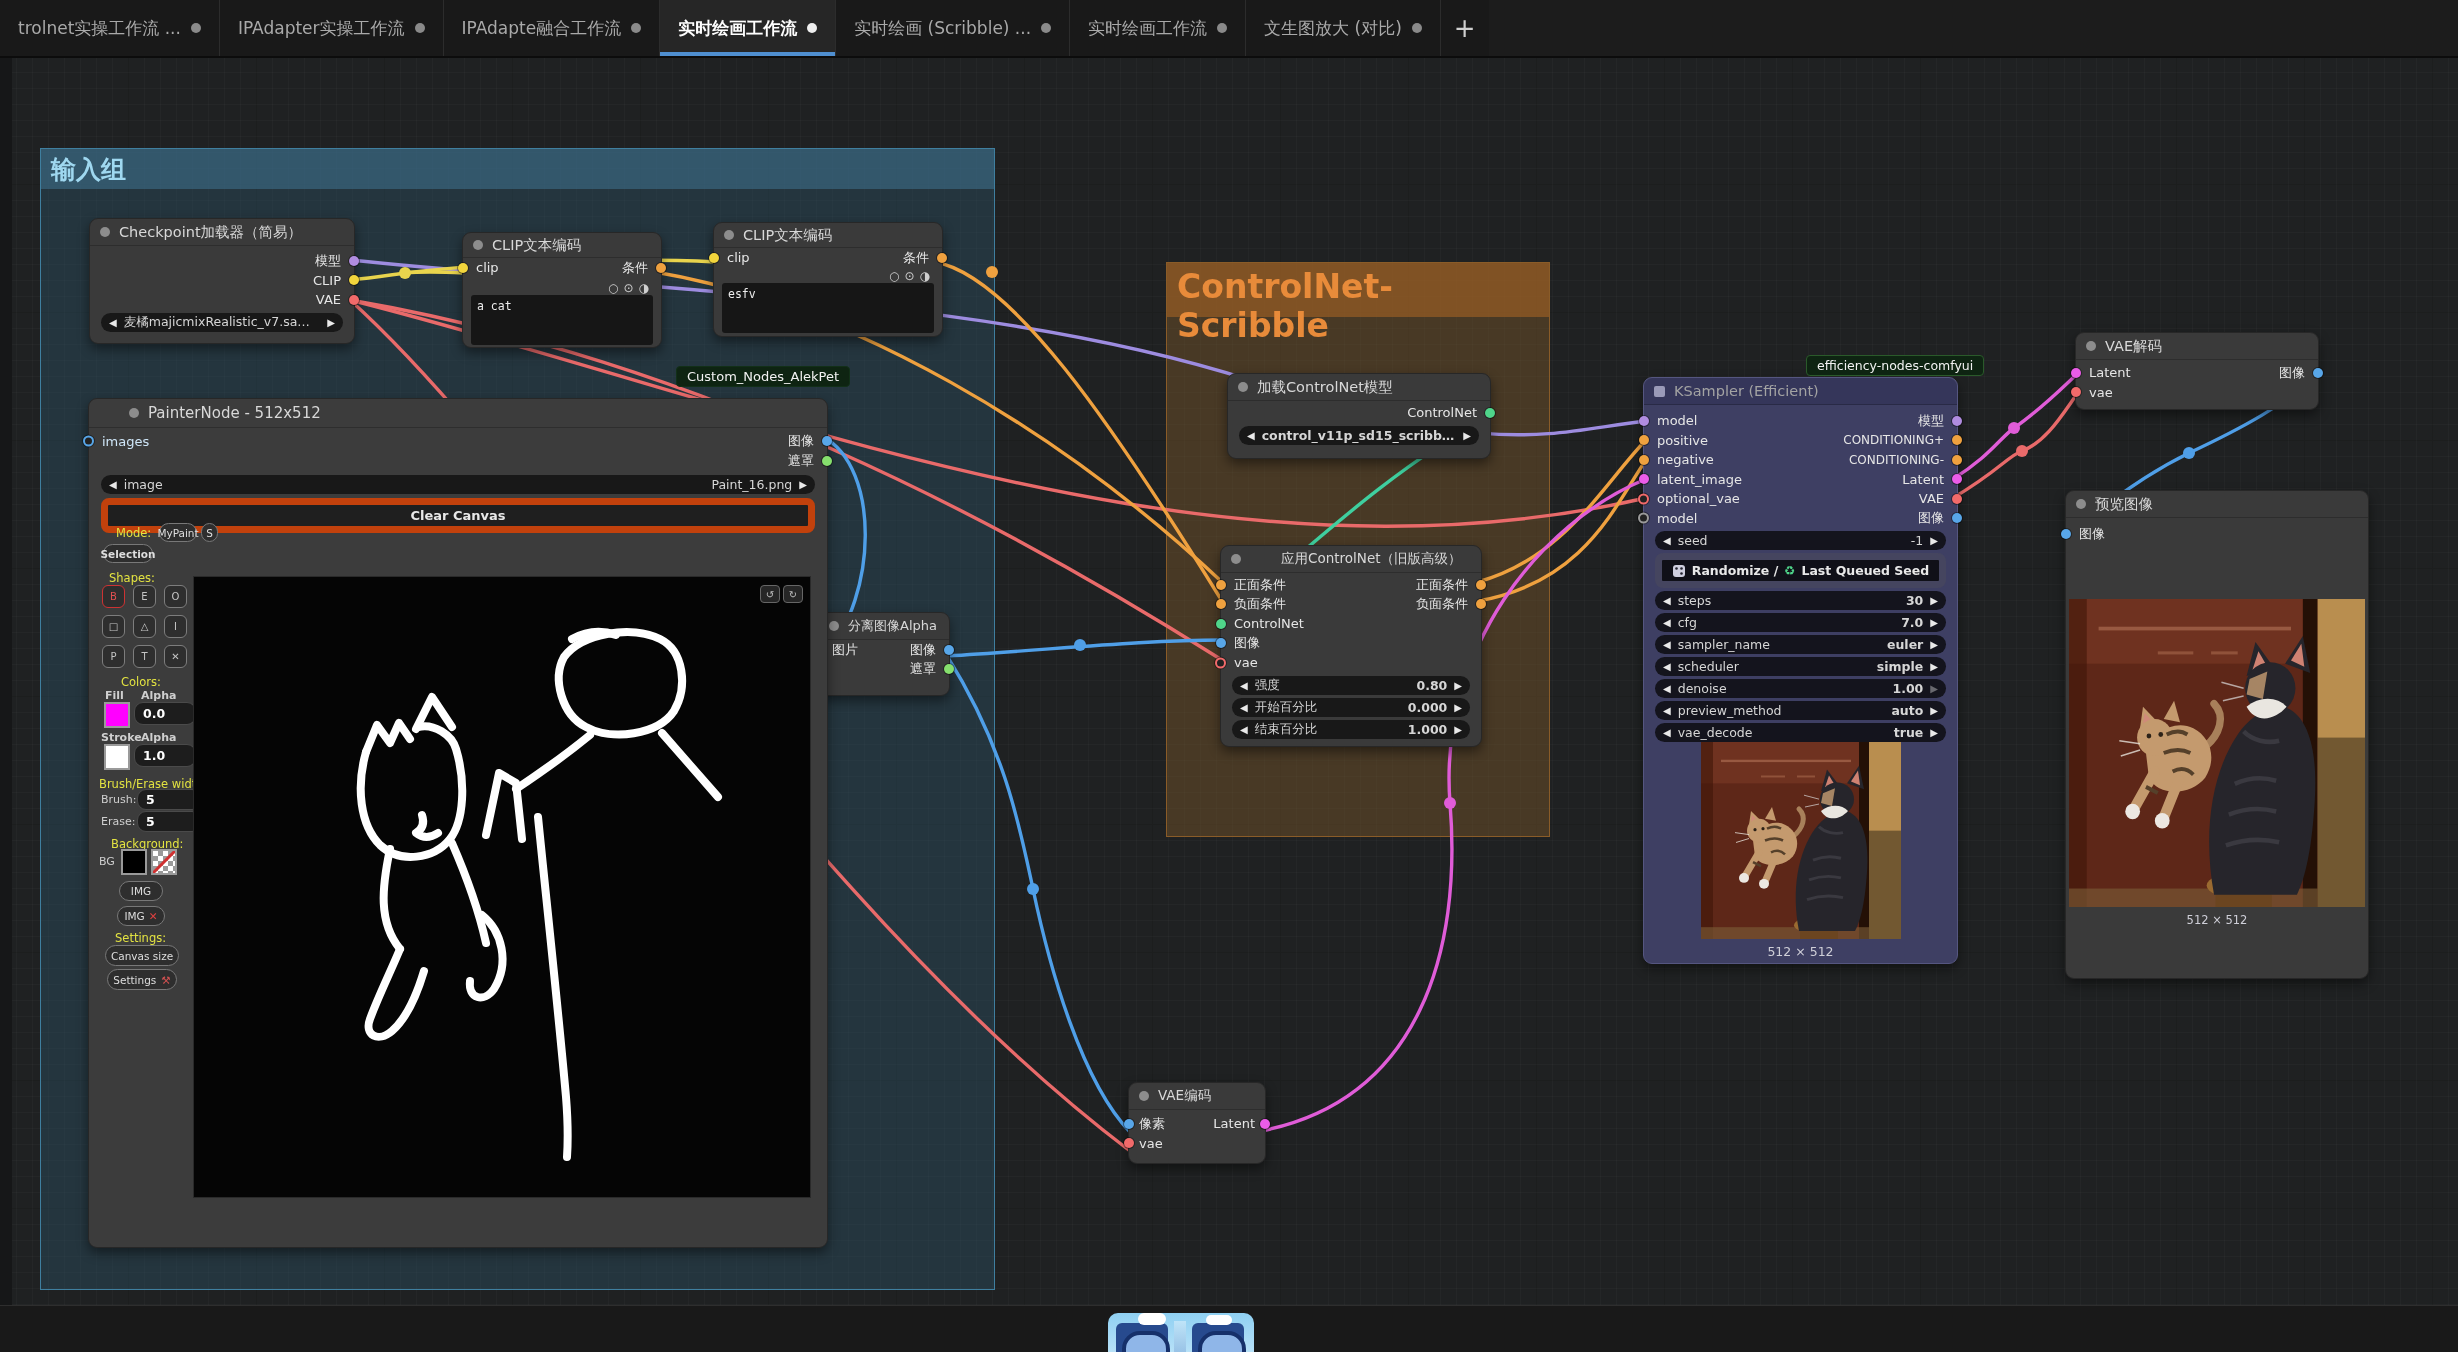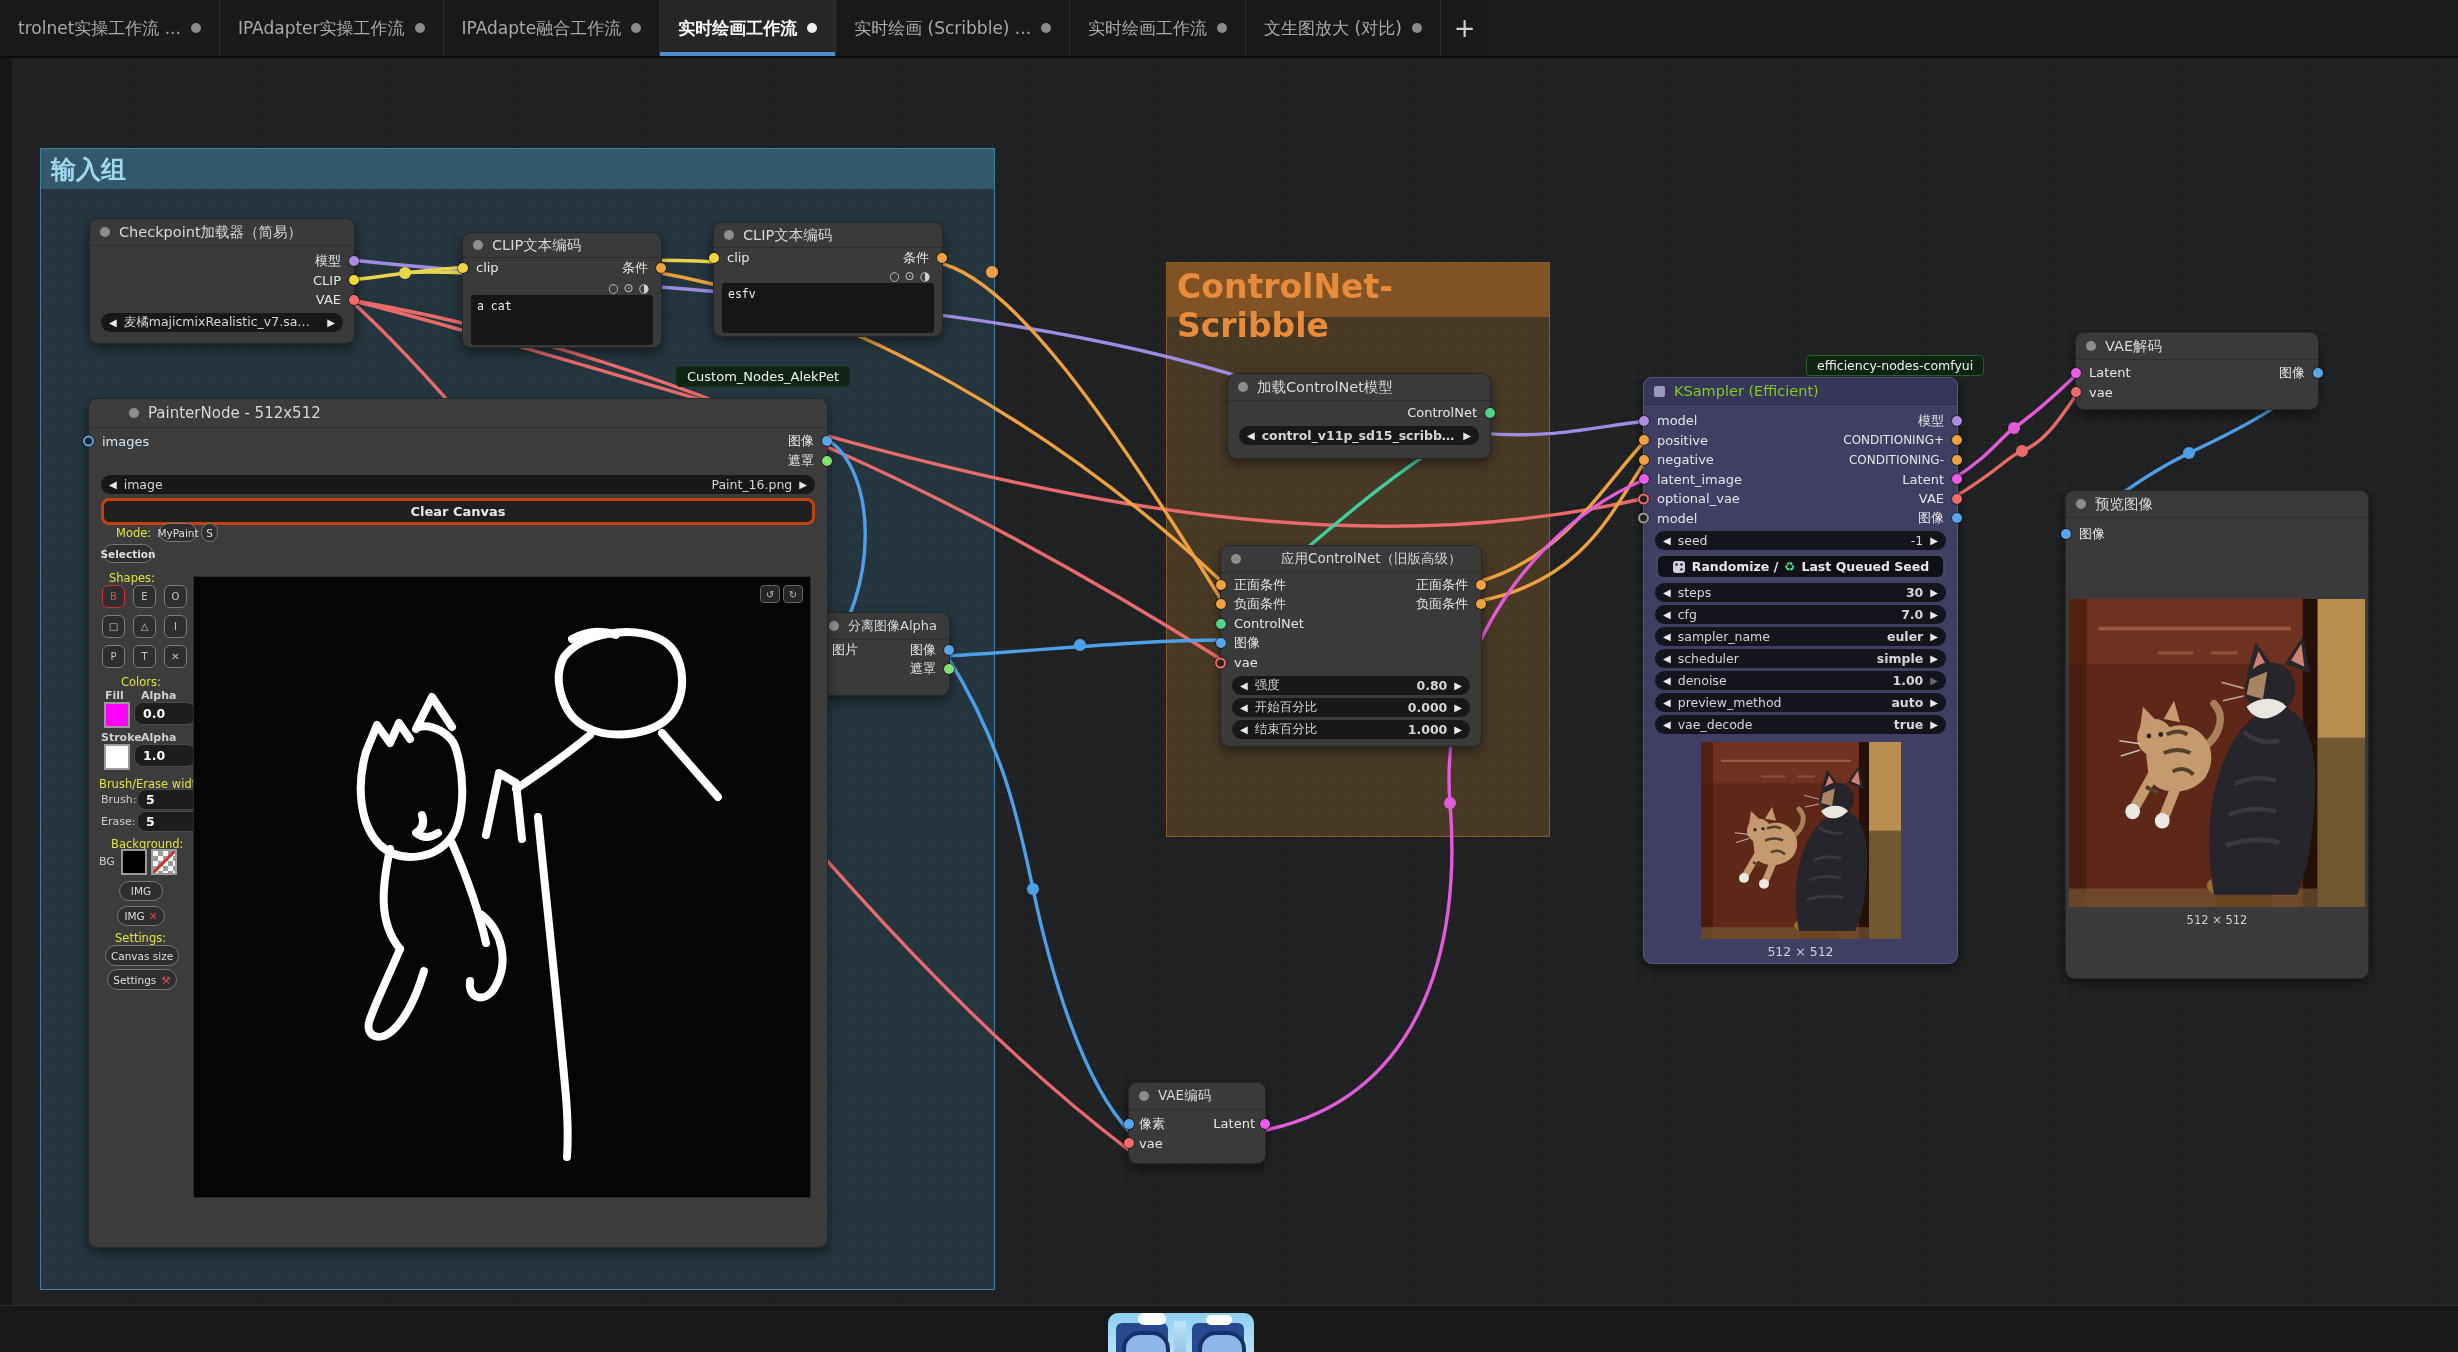--- a/index.html
+++ b/index.html
@@ -39,28 +39,28 @@
   .ndot{width:10px;height:10px;border-radius:50%;background:#8d8d8d;flex:0 0 auto;}
   .srow{position:relative;height:19.5px;display:flex;align-items:center;justify-content:space-between;padding:0 13px;font-size:13px;color:#e6e6e6;}
   .srow.onlyout{justify-content:flex-end;}
   .p{position:absolute;width:10px;height:10px;border-radius:50%;top:50%;transform:translateY(-50%);box-shadow:0 0 0 1px rgba(0,0,0,.4);}
   .p.in{left:-5px;} .p.out{right:-5px;}
   .p.ring{background:#222 !important;}
   .widget{background:#181818;border-radius:10px;height:19px;margin:3px 11px;display:flex;align-items:center;gap:7px;padding:0 8px;font-size:12.5px;color:#d6d6d6;}
   .widget .arr{font-size:10px;color:#e9e9e9;flex:0 0 auto;}
   .widget .sp{flex:1;}
   .widget .wv{white-space:nowrap;overflow:hidden;text-overflow:ellipsis;}
-  .btnw{background:#1f1f1f;border:3px solid #c2410c;border-radius:8px;height:21px;margin:3px 11px;display:flex;align-items:center;justify-content:center;font-size:13px;color:#e8e8e8;}
+  .btnw{background:#1f1f1f;border:7px solid #c2410c;border-radius:8px;height:21px;margin:3px 11px;display:flex;align-items:center;justify-content:center;font-size:13px;color:#e8e8e8;}
   .badge{position:absolute;background:#0e2412;border:1px solid #123018;color:#f2f2f2;font-size:13px;padding:2px 10px;border-radius:4px;z-index:11;white-space:nowrap;}
   
   .txtarea{position:absolute;background:#161616;border-radius:3px;color:#eee;font-family:"DejaVu Sans Mono",monospace;font-size:11.5px;padding:4px 6px;}
   .miniicons{position:absolute;display:flex;gap:5px;color:#cfcfcf;font-size:12px;}
   
   .knode{background:#3e3f63;border-color:#555680;}
-  .knode .nhead{background:#35365a;border-radius:9px 9px 0 0;color:#84cc16;}
+  .knode .nhead{background:#35365a;border-radius:9px 9px 0 0;color:#a3a3a3;}
   .knode .widget{background:#14141d;}
   .ksq{width:11px;height:11px;background:#9a9ab8;border-radius:2px;flex:0 0 auto;}
   .imgcap{position:absolute;text-align:center;color:#cfcfd8;font-size:12.5px;width:100%;}
   
   .ylabel{position:absolute;color:#e3e341;font-size:11.5px;font-weight:normal;white-space:nowrap;}
   .plabel{position:absolute;color:#cfcfcf;font-size:11px;white-space:nowrap;}
   .pin{position:absolute;background:#1d1d1d;border:1px solid #4a4a4a;border-radius:9px;color:#fff;font-size:12.5px;font-weight:bold;display:flex;align-items:center;padding:0 8px;}
   .ppill{position:absolute;background:#2e2e2e;border:1px solid #787878;border-radius:11px;color:#dedede;font-size:10.5px;display:flex;align-items:center;justify-content:center;white-space:nowrap;}
   .shapebtn{position:absolute;width:21px;height:21px;border:1.6px solid #7d7d7d;border-radius:6px;background:#2e2e2e;color:#c5c5c5;font-size:10px;display:flex;align-items:center;justify-content:center;}
   .shapebtn.sel{border-color:#cc3333;color:#e05050;}

